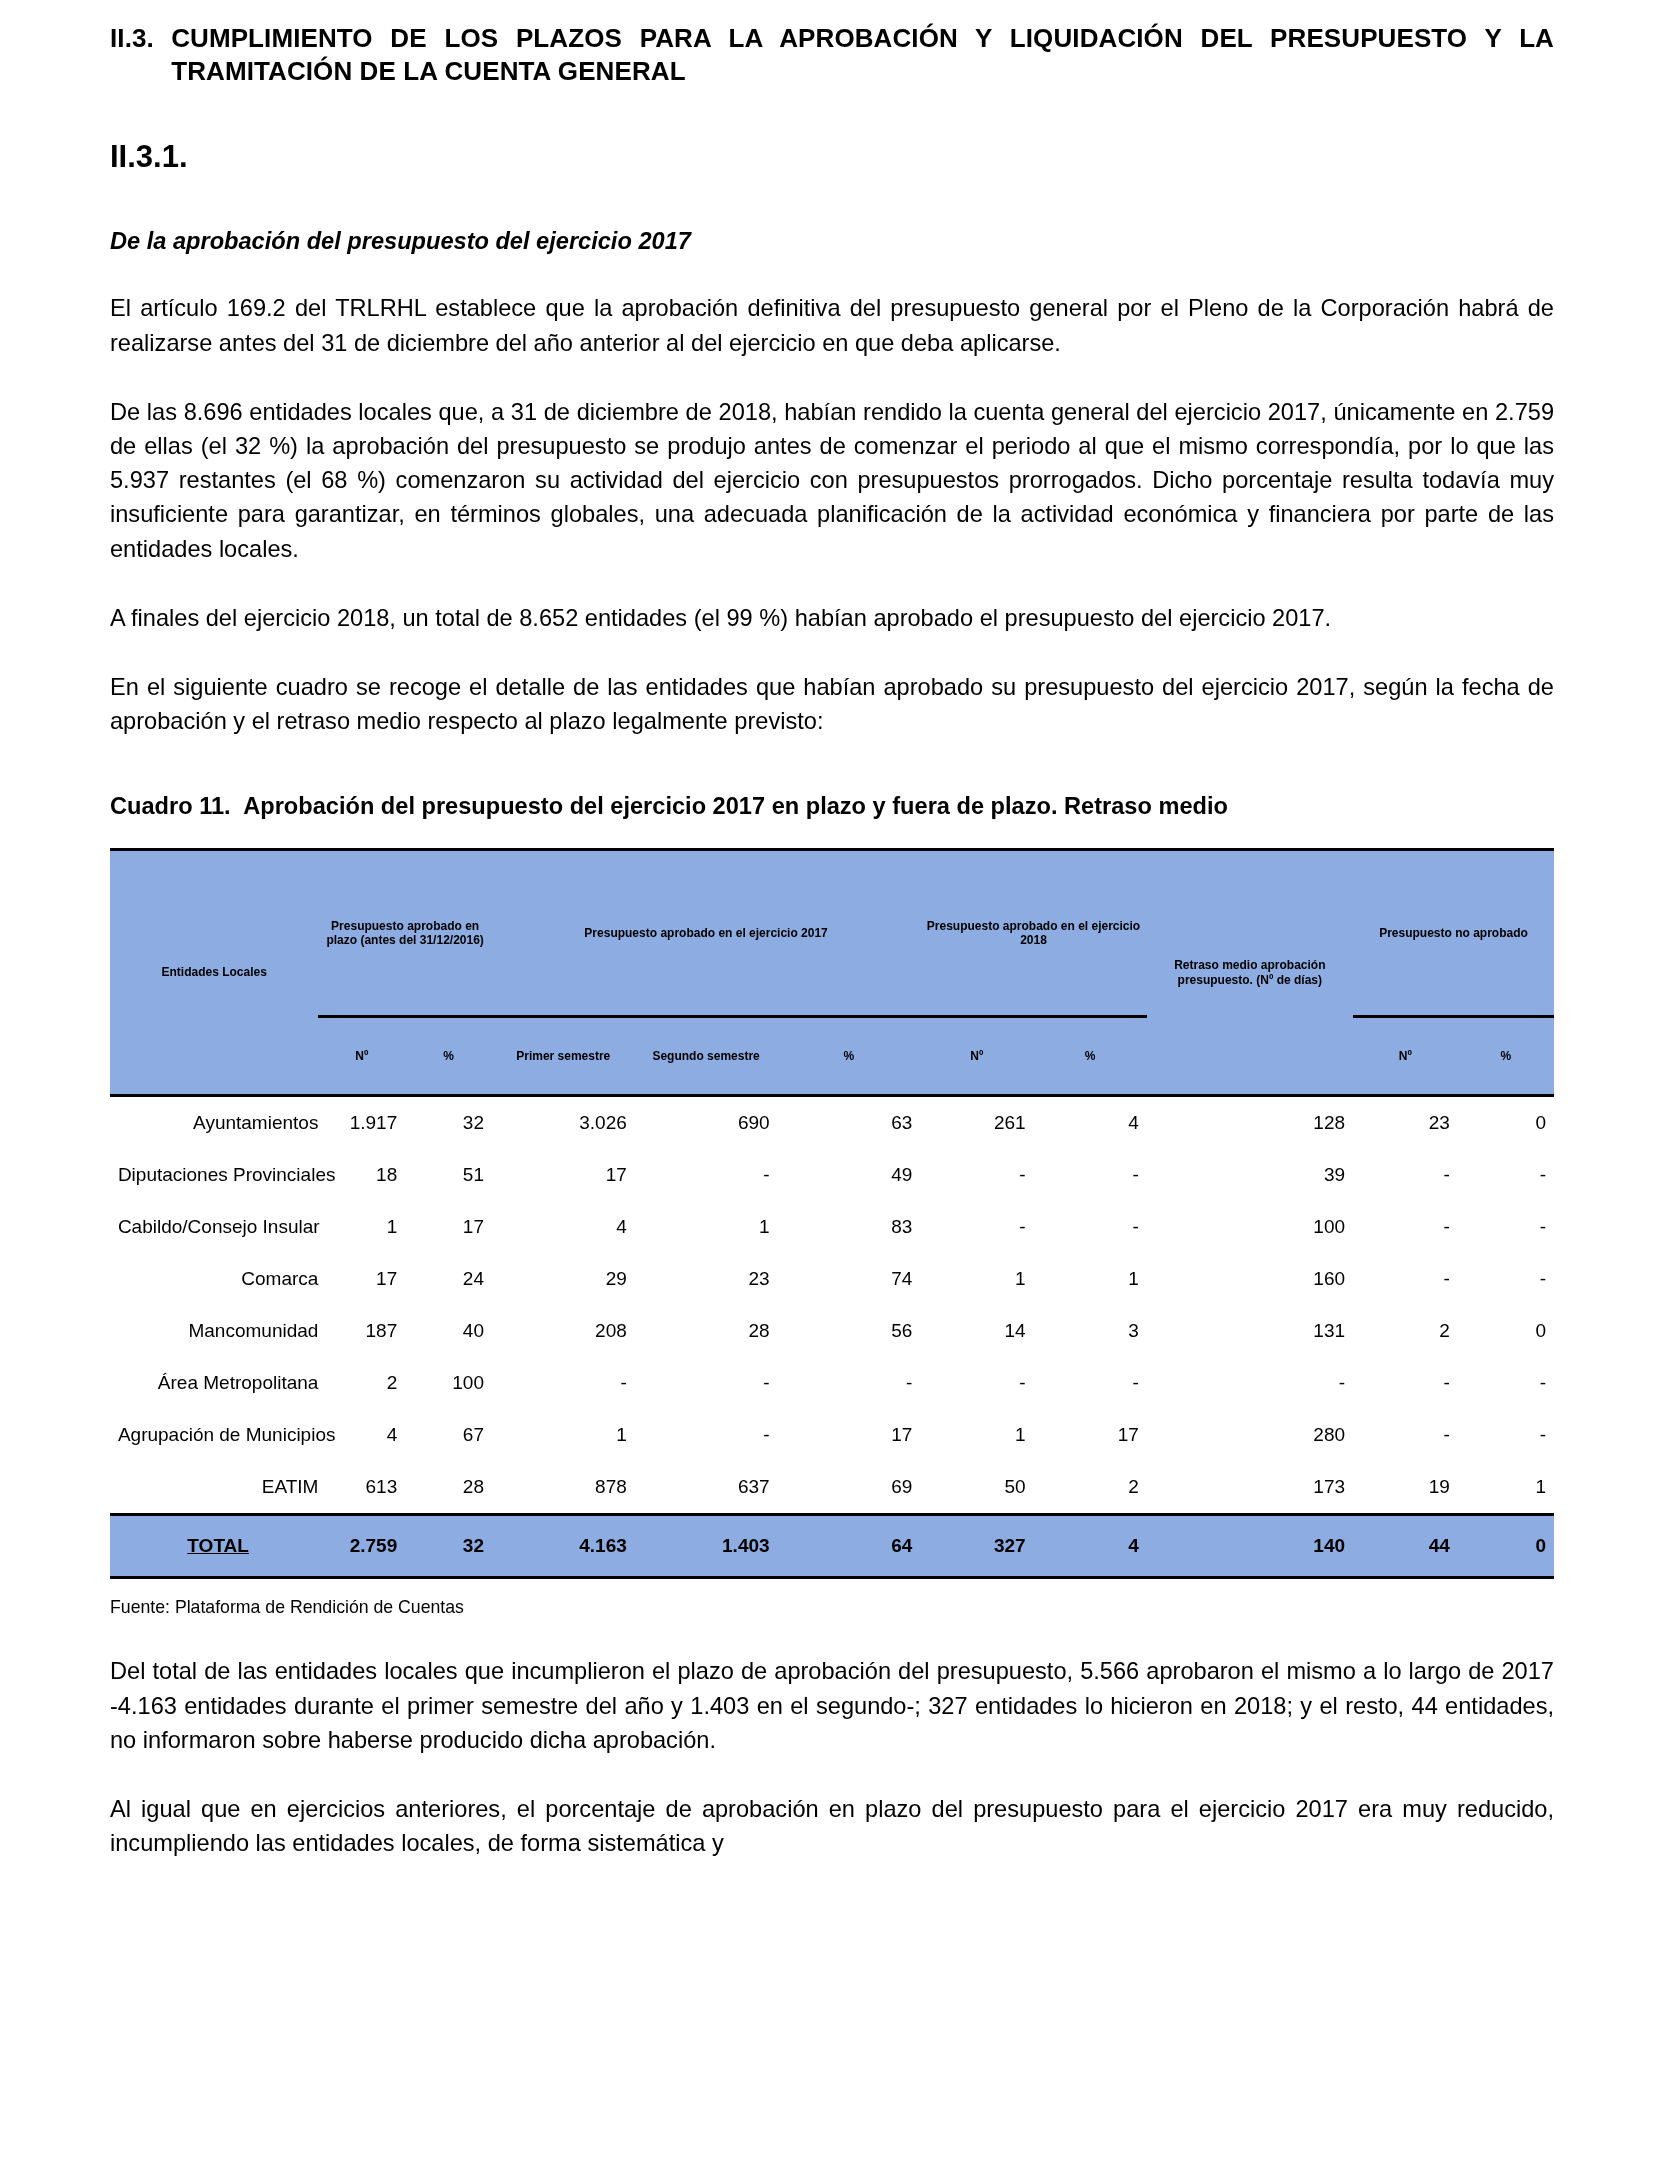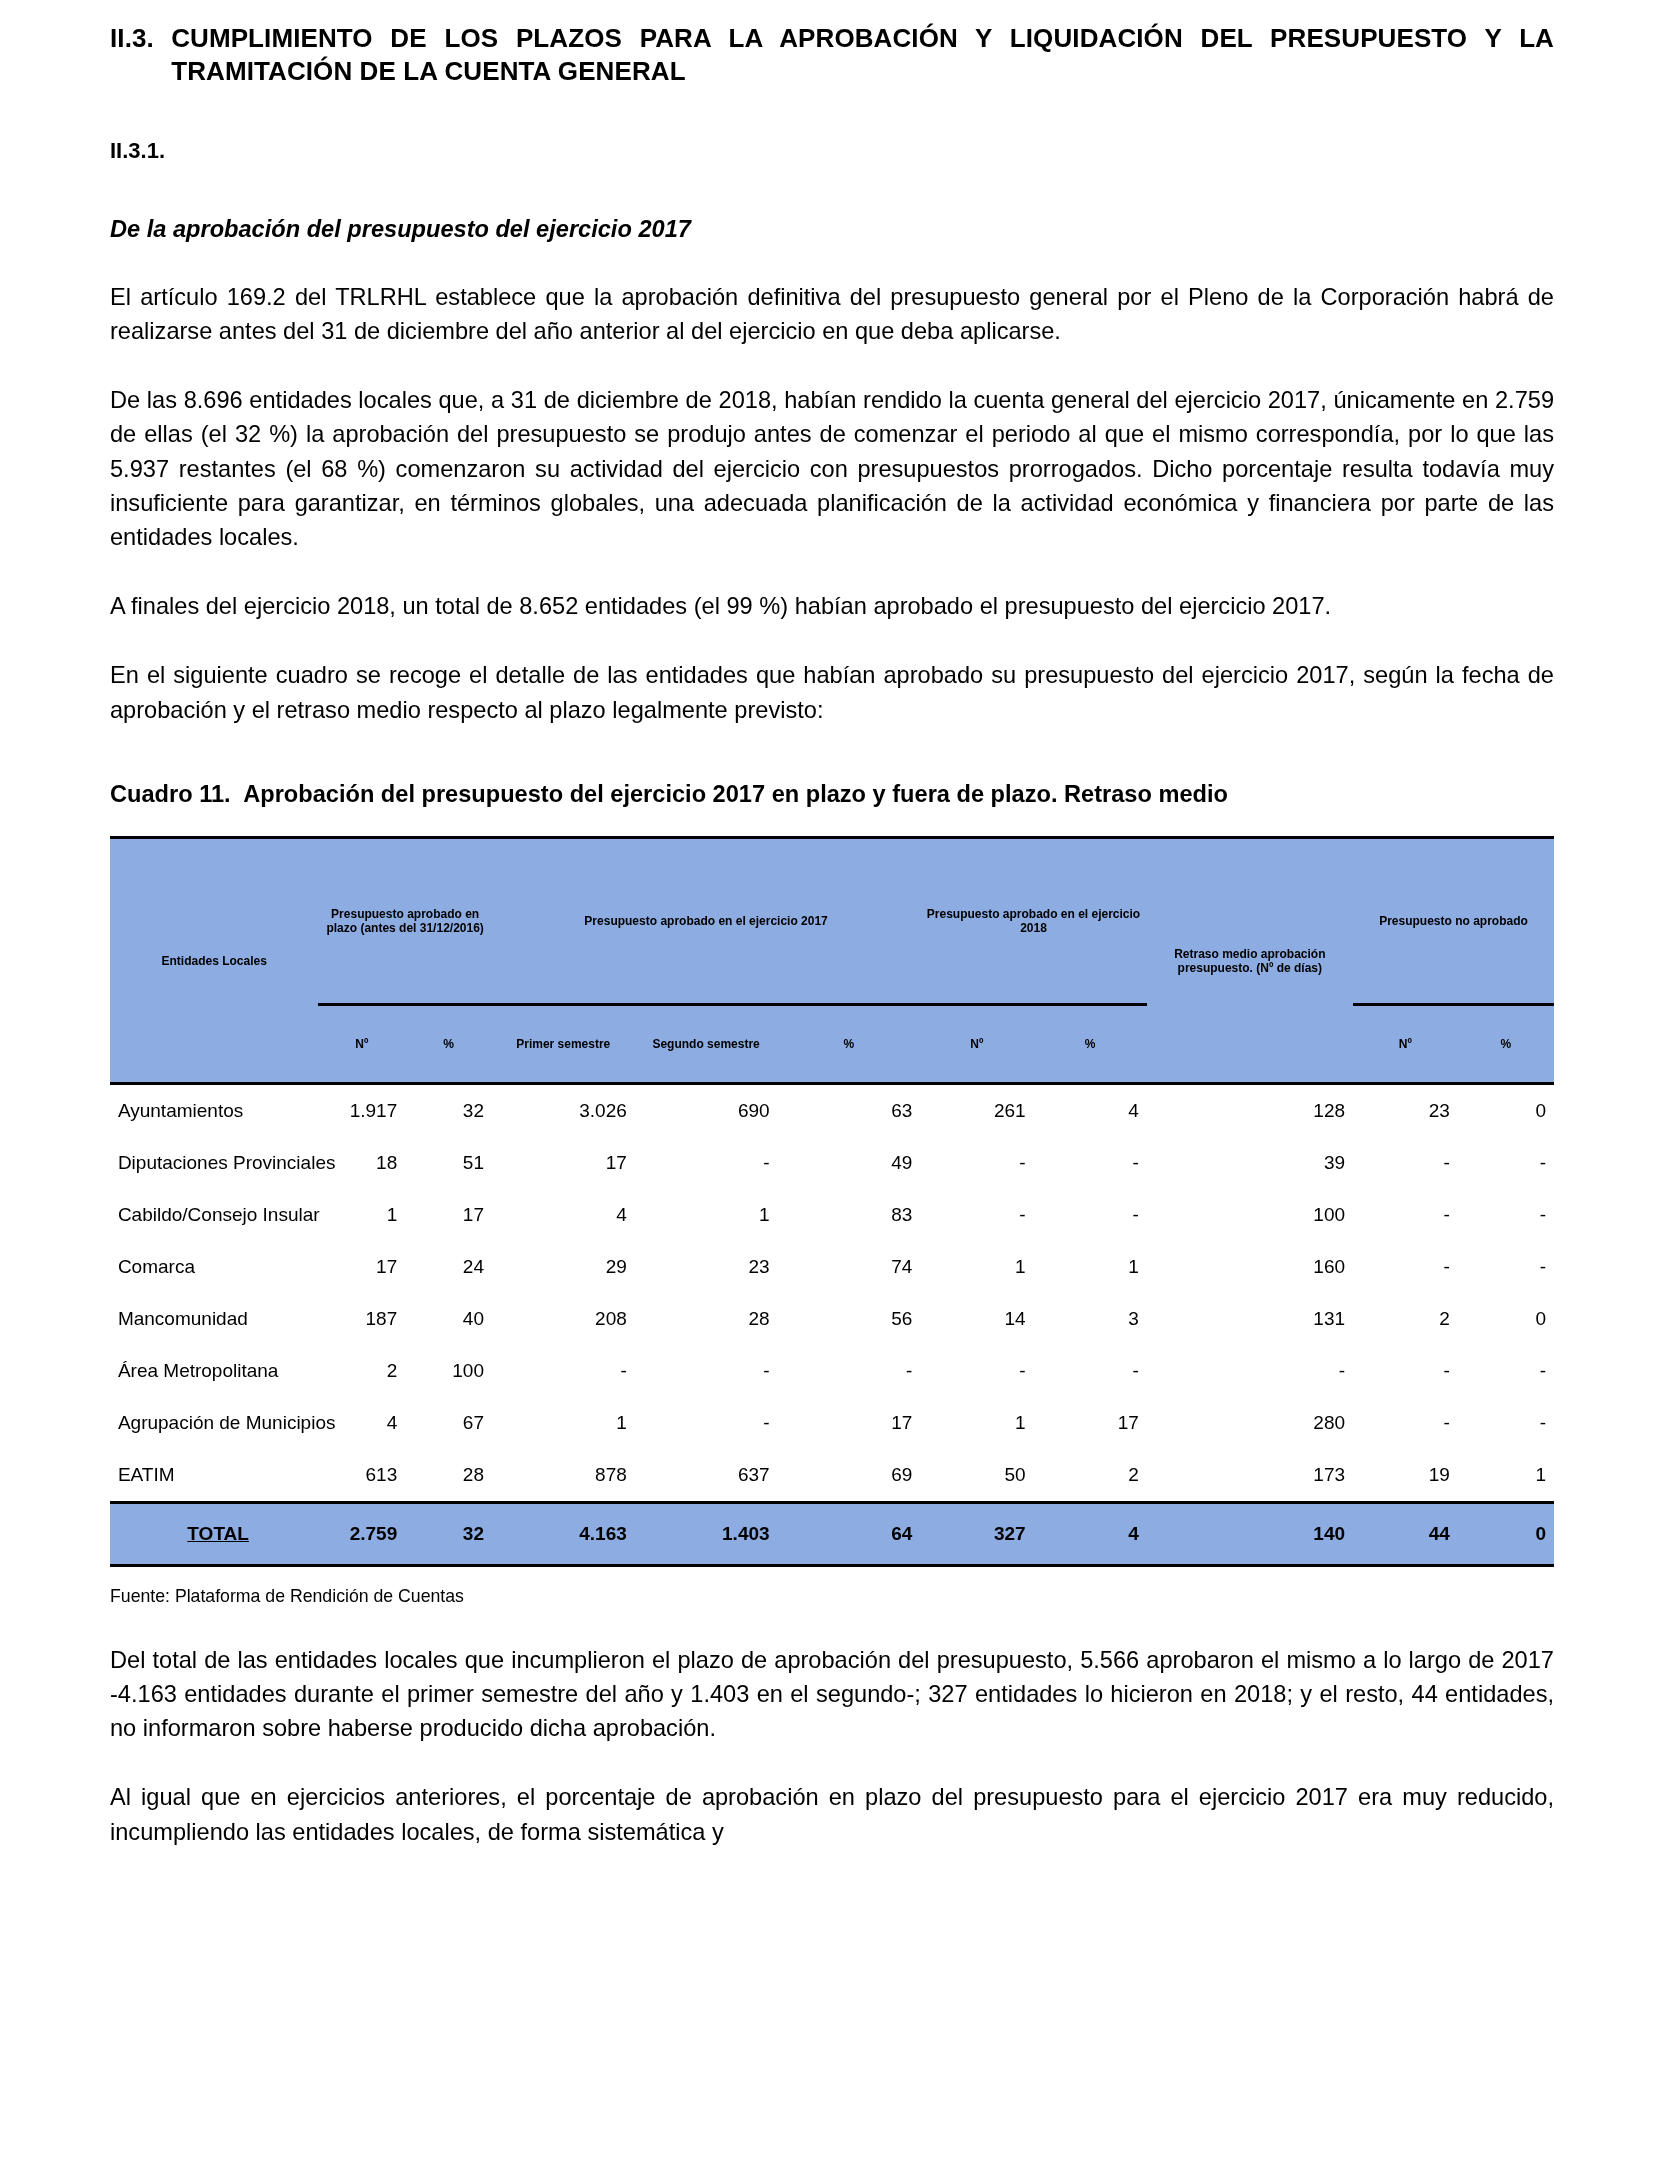--- a/index.html
+++ b/index.html
@@ -36,21 +36,21 @@
   }
   .h2 .txt {
     flex: 1 1 auto;
     text-align: justify;
     text-align-last: left;
     text-justify: inter-word;
   }
 
   .h3 {
     display: flex;
-    font-size: 22px;
+    font-size: 31px;
     font-weight: bold;
     line-height: 1.3;
     margin: 49px 0 0 0;
   }
   .h3 .num { flex: 0 0 auto; margin-right: 18px; }
 
   .h4 {
     font-size: 23.6px;
     font-weight: bold;
     font-style: italic;
@@ -121,21 +121,21 @@
 
   tbody.datos td {
     font-size: 19px;
     line-height: 1.2;
     height: 52px;
     text-align: right;
     padding: 0 7.9px 0 0;
     white-space: nowrap;
   }
   tbody.datos td.name {
-    text-align: left;
+    text-align: right;
     padding: 0 0 0 7.9px;
   }
   tbody.datos tr.first-data td { border-top: 3.1px solid #000; }
 
   tr.total td {
     background: #8CACE2;
     font-weight: bold;
     font-size: 19px;
     height: 60px;
     text-align: right;

